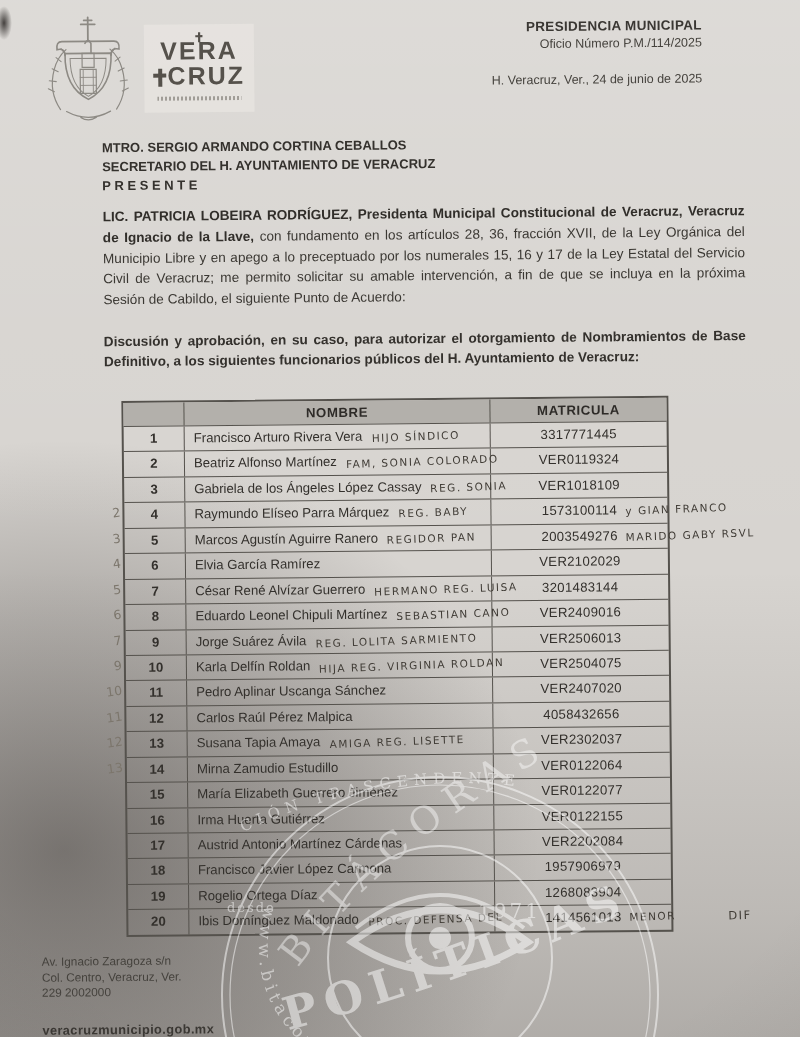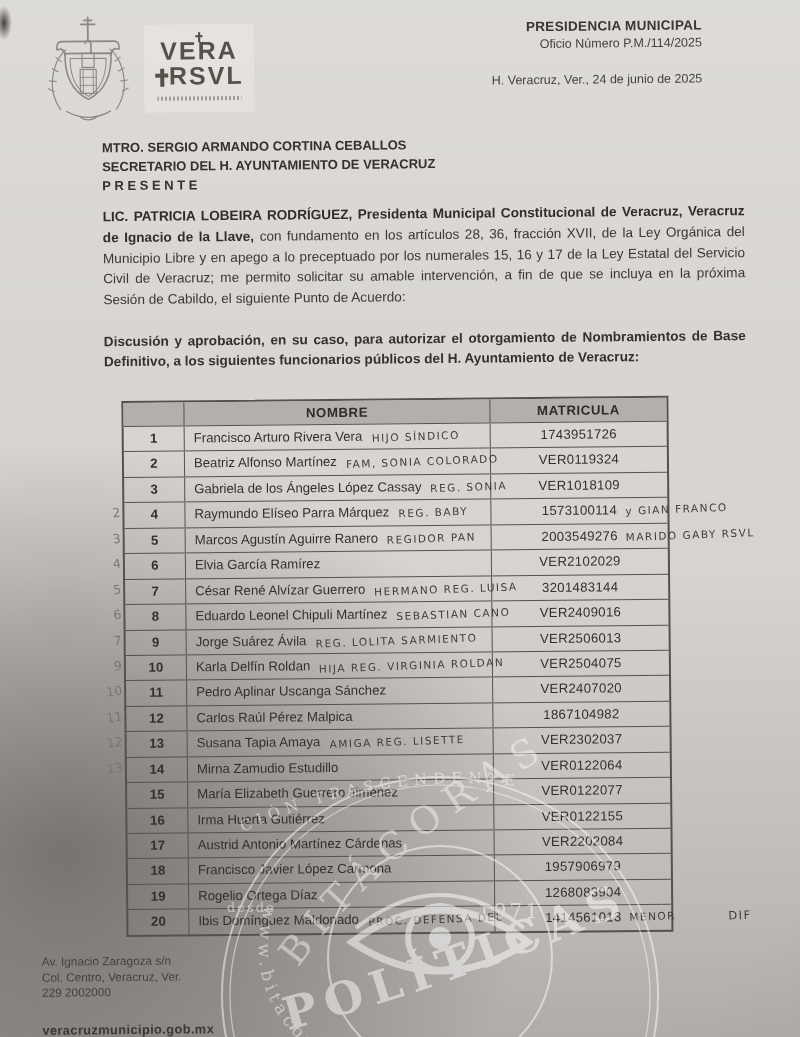--- a/index.html
+++ b/index.html
@@ -86,21 +86,21 @@
         <path d="M20 96 q-12 -18 -6 -40 q3 -12 12 -20" stroke-width="1.2"></path>
         <path d="M76 96 q12 -18 6 -40 q-3 -12 -12 -20" stroke-width="1.2"></path>
         <path d="M14 78 l-6 -3 M16 68 l-7 -1 M18 58 l-6 -3 M21 48 l-5 -4 M25 40 l-4 -5 M82 78 l6 -3 M80 68 l7 -1 M78 58 l6 -3 M75 48 l5 -4 M71 40 l4 -5" stroke-width="1.1"></path>
         <path d="M26 98 q22 12 44 0 M40 104 q8 5 16 0" stroke-width="1.2"></path>
       </g>
     </svg>
 
     <div class="vc-logo">
       <span class="vc-cross vc-cross-sm"></span>
       <div class="vc-line vc-top">VERA</div>
-      <div class="vc-line"><span class="vc-cross"></span><span>RSVL</span></div>
+      <div class="vc-line"><span class="vc-cross"></span><span>CRUZ</span></div>
       <div class="vc-tagline"></div>
     </div>
 
     <div class="hdr-right">
       <div class="hdr-title">PRESIDENCIA MUNICIPAL</div>
       <div class="hdr-oficio">Oficio Número  P.M./114/2025</div>
       <div class="hdr-date">H. Veracruz, Ver., 24 de junio de 2025</div>
     </div>
 
     <div class="recipient">
@@ -116,21 +116,21 @@
       <div class="tr head">
         <div class="c-num"></div>
         <div class="c-name">NOMBRE</div>
         <div class="c-mat">MATRICULA</div>
       </div>
       <div>
           <div class="tr">
         <span class="hw hw-margin"></span>
         <div class="c-num">1</div>
         <div class="c-name"><span>Francisco Arturo Rivera Vera</span><span class="hw hw-name">HIJO SÍNDICO</span></div>
-        <div class="c-mat"><span>1743951726</span><span class="hw hw-mat"></span><span class="hw hw-outside"></span></div>
+        <div class="c-mat"><span>3317771445</span><span class="hw hw-mat"></span><span class="hw hw-outside"></span></div>
       </div>
           <div class="tr">
         <span class="hw hw-margin"></span>
         <div class="c-num">2</div>
         <div class="c-name"><span>Beatriz Alfonso Martínez</span><span class="hw hw-name">FAM, SONIA COLORADO</span></div>
         <div class="c-mat"><span>VER0119324</span><span class="hw hw-mat"></span><span class="hw hw-outside"></span></div>
       </div>
           <div class="tr">
         <span class="hw hw-margin"></span>
         <div class="c-num">3</div>
@@ -182,21 +182,21 @@
           <div class="tr">
         <span class="hw hw-margin">10</span>
         <div class="c-num">11</div>
         <div class="c-name"><span>Pedro Aplinar Uscanga Sánchez</span><span class="hw hw-name"></span></div>
         <div class="c-mat"><span>VER2407020</span><span class="hw hw-mat"></span><span class="hw hw-outside"></span></div>
       </div>
           <div class="tr">
         <span class="hw hw-margin">11</span>
         <div class="c-num">12</div>
         <div class="c-name"><span>Carlos Raúl Pérez Malpica</span><span class="hw hw-name"></span></div>
-        <div class="c-mat"><span>1867104982</span><span class="hw hw-mat"></span><span class="hw hw-outside"></span></div>
+        <div class="c-mat"><span>4058432656</span><span class="hw hw-mat"></span><span class="hw hw-outside"></span></div>
       </div>
           <div class="tr">
         <span class="hw hw-margin">12</span>
         <div class="c-num">13</div>
         <div class="c-name"><span>Susana Tapia Amaya</span><span class="hw hw-name">AMIGA REG. LISETTE</span></div>
         <div class="c-mat"><span>VER2302037</span><span class="hw hw-mat"></span><span class="hw hw-outside"></span></div>
       </div>
           <div class="tr">
         <span class="hw hw-margin">13</span>
         <div class="c-num">14</div>

